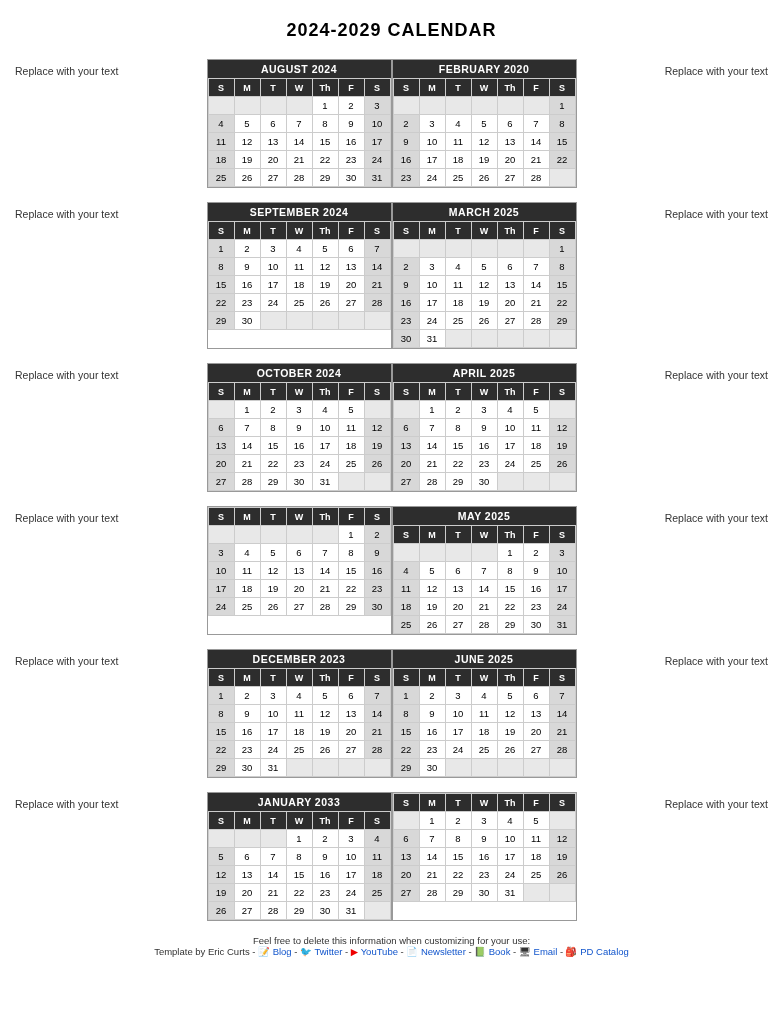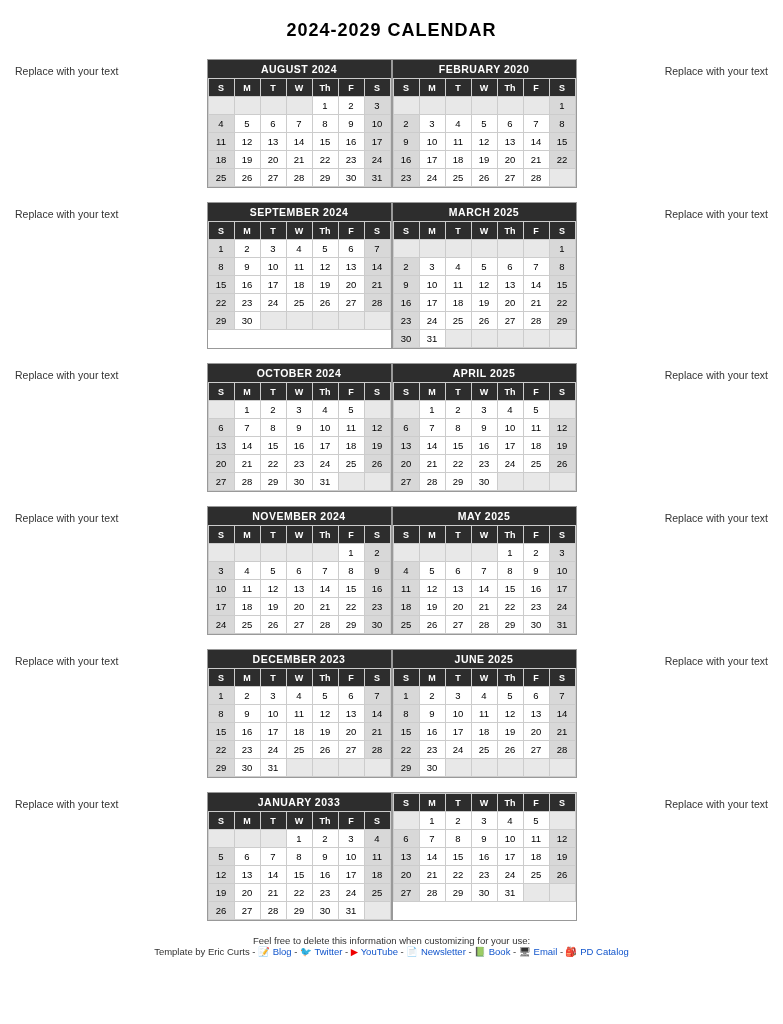--- a/index.html
+++ b/index.html
@@ -503,21 +503,20 @@
             </tbody>
           </table>
         </div>
       </div>
       <div class="side-text" style="text-align: right;">Replace with your text</div>
     </div>
     <div class="row-section">
       <div class="side-text">Replace with your text</div>
       <div class="calendars-pair">
         <div class="calendar">
-          <div class="cal-header">NOVEMBER 2024</div>
           <table class="cal-grid">
             <thead>
               <tr>
                 <th>S</th>
                 <th>M</th>
                 <th>T</th>
                 <th>W</th>
                 <th>Th</th>
                 <th>F</th>
                 <th>S</th>

